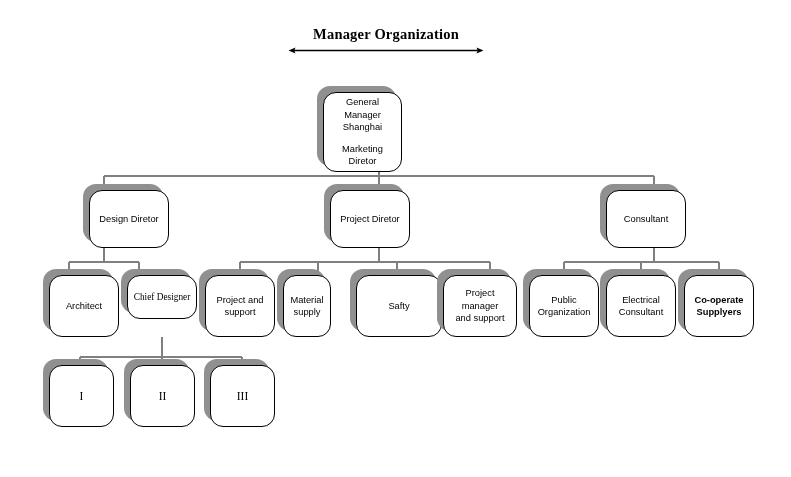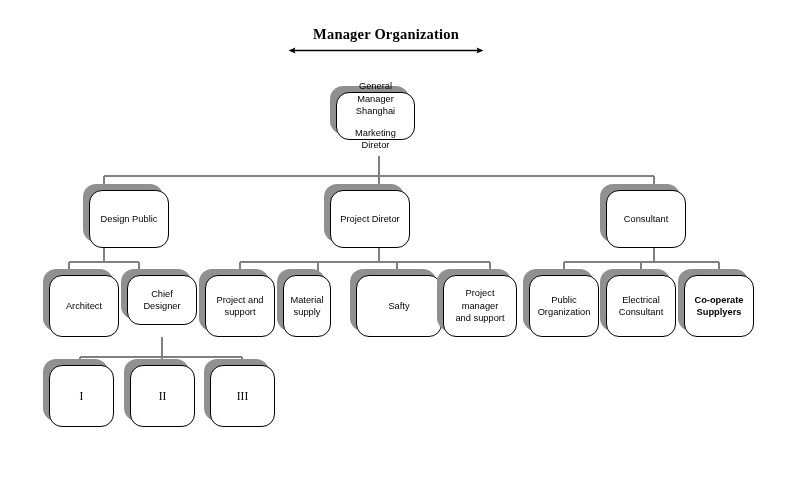--- a/index.html
+++ b/index.html
@@ -146,33 +146,33 @@
       <line x1="719" y1="262" x2="719" y2="275"></line>
 
       <line x1="162" y1="337" x2="162" y2="357"></line>
       <line x1="80" y1="357" x2="242" y2="357"></line>
       <line x1="80" y1="357" x2="80" y2="365"></line>
       <line x1="162" y1="357" x2="162" y2="365"></line>
       <line x1="242" y1="357" x2="242" y2="365"></line>
     </g>
   </svg>
 
-  <div class="node root" style="left:336px; top:92px; width:79px; height:48px;">
+  <div class="node root" style="left:323px; top:92px; width:79px; height:80px;">
     <div class="shadow"></div>
     <div class="face">
       <span class="label primary">General Manager
 Shanghai</span>
       <span class="label">Marketing Diretor</span>
     </div>
   </div>
 
   <div class="node" style="left:89px; top:190px; width:80px; height:58px;">
     <div class="shadow"></div>
     <div class="face">
-      <span class="label">Design Public</span>
+      <span class="label">Design Diretor</span>
     </div>
   </div>
 
   <div class="node" style="left:330px; top:190px; width:80px; height:58px;">
     <div class="shadow"></div>
     <div class="face">
       <span class="label">Project Diretor</span>
     </div>
   </div>
 
@@ -183,21 +183,21 @@
     </div>
   </div>
 
   <div class="node" style="left:49px; top:275px; width:70px; height:62px;">
     <div class="shadow"></div>
     <div class="face">
       <span class="label">Architect</span>
     </div>
   </div>
 
-  <div class="node" style="left:127px; top:275px; width:70px; height:50px;">
+  <div class="node" style="left:127px; top:275px; width:70px; height:44px;font-family:Liberation Serif, serif;">
     <div class="shadow"></div>
     <div class="face">
       <span class="label">Chief Designer</span>
     </div>
   </div>
 
   <div class="node" style="left:205px; top:275px; width:70px; height:62px;">
     <div class="shadow"></div>
     <div class="face">
       <span class="label">Project and

